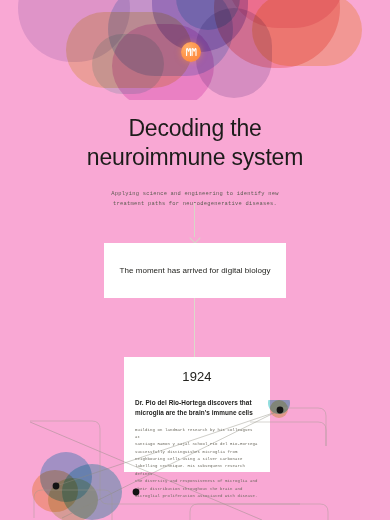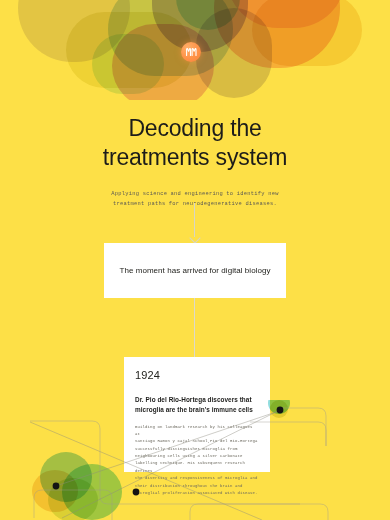--- a/index.html
+++ b/index.html
@@ -11,21 +11,21 @@
   body {
     background: #faf8ef;
     font-family: "Liberation Sans", sans-serif;
     position: relative;
   }
   .page {
     position: relative;
     width: 390px;
     height: 520px;
     overflow: hidden;
-    background: #fde047;
+    background: #f9a8d4;
   }
 
   
   .hero-art {
     position: absolute;
     top: 0; left: 0;
     width: 390px;
     height: 100px;
     overflow: hidden;
     pointer-events: none;
@@ -200,24 +200,25 @@
 
   
   .timeline-card {
     position: absolute;
     left: 124px; top: 357px;
     width: 146px; height: 115px;
     background: #ffffff;
     padding: 12px 11px 10px 11px;
   }
   .year {
-    font-size: 11px;
+    font-size: 13px;
     color: #23231f;
     letter-spacing: .1px;
     margin-bottom: 14px;
+    text-align: center;
   }
   .entry-title {
     font-size: 6.4px;
     font-weight: 700;
     line-height: 1.6;
     color: #1c1c1a;
     letter-spacing: .05px;
     margin-bottom: 8px;
   }
   .entry-body {
@@ -274,21 +275,21 @@
       <svg width="11" height="8" viewBox="0 0 11 8">
         <path d="M0.6 7.4 L0.6 1.2 Q0.6 0.4 1.5 0.6 L2.6 3.2 L3.7 0.6 Q4.5 0.4 4.5 1.2 L4.5 7.4" fill="none" stroke="#ffffff" stroke-width="1.1" stroke-linecap="round" stroke-linejoin="round"></path>
         <path d="M6.1 7.4 L6.1 1.2 Q6.1 0.4 7.0 0.6 L8.1 3.2 L9.2 0.6 Q10.0 0.4 10.0 1.2 L10.0 7.4" fill="none" stroke="#ffffff" stroke-width="1.1" stroke-linecap="round" stroke-linejoin="round"></path>
       </svg>
     </span>
   </div>
 
   <div class="title-block">
     <h1 class="headline">
       <span>Decoding the</span><br>
-      <span>treatments system</span>
+      <span>neuroimmune system</span>
     </h1>
     <p class="subhead">
       <span>Applying science and engineering to identify new</span><br>
       <span>treatment paths for neurodegenerative diseases.</span>
     </p>
   </div>
 
   <div class="flow-arrow">
     <div class="shaft"></div>
     <div class="head"></div>

